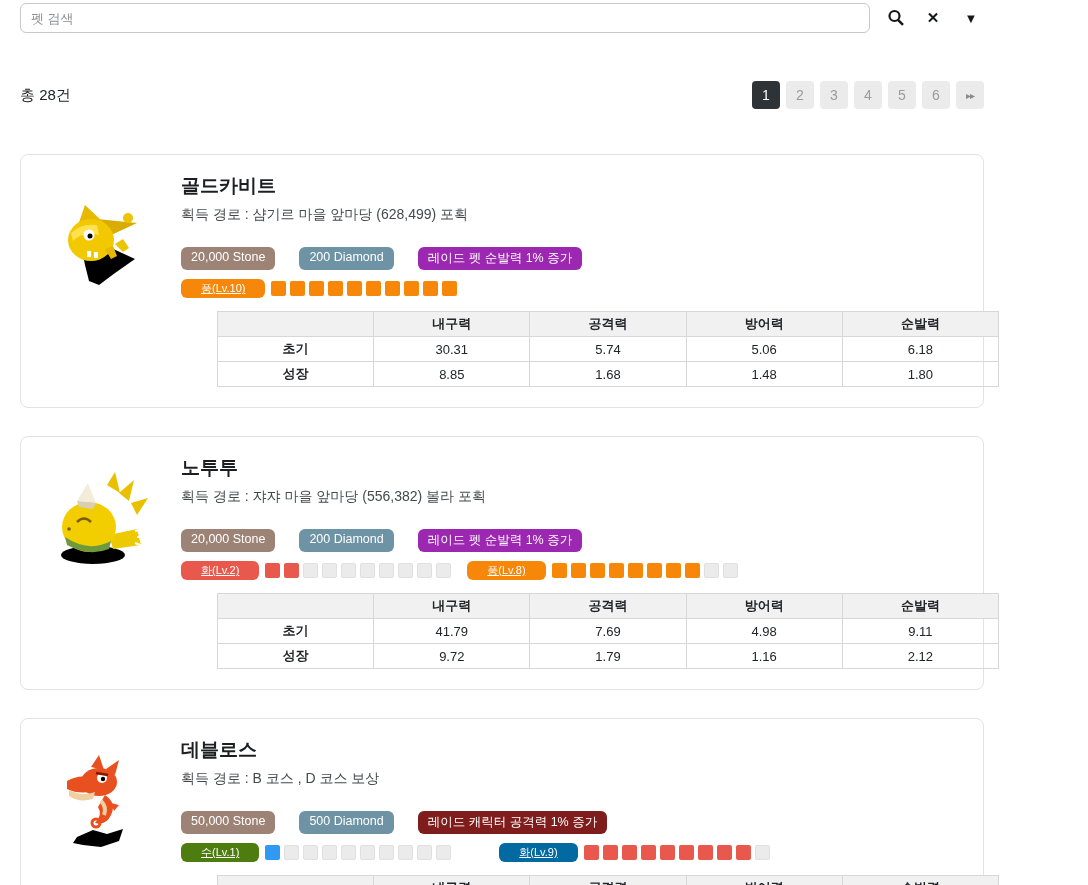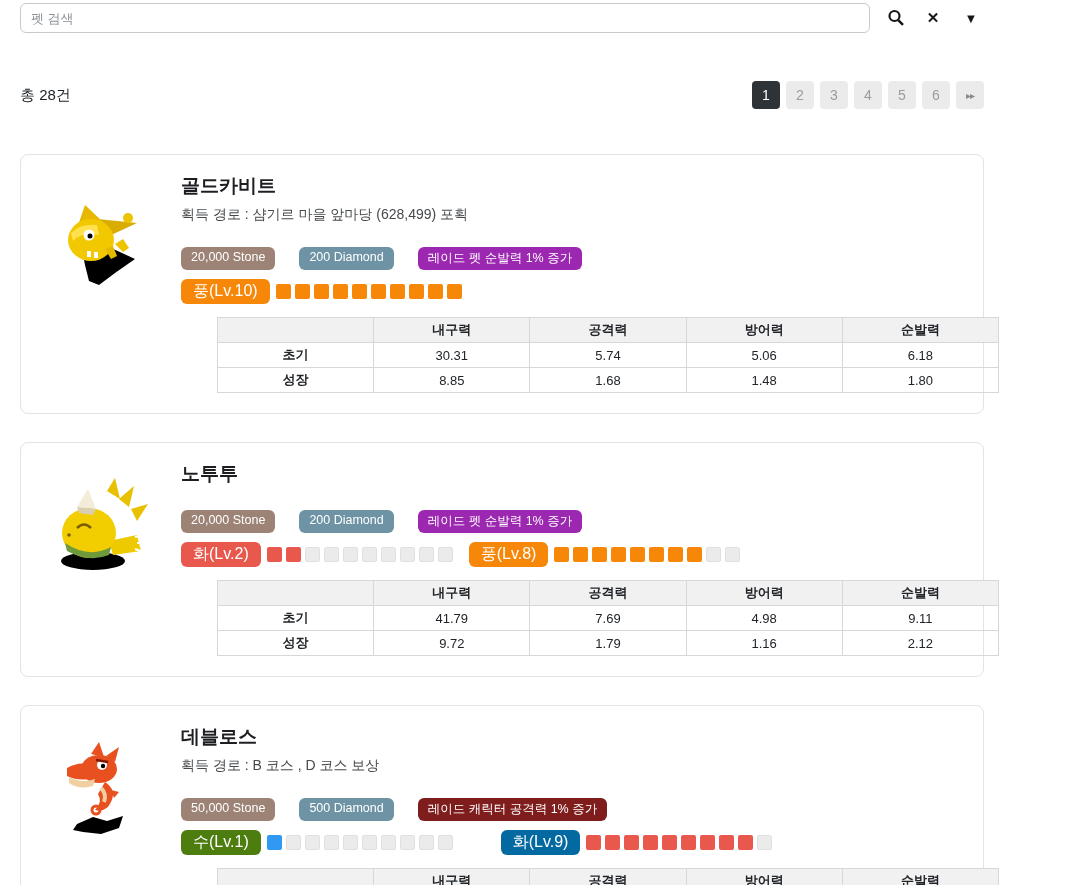--- a/index.html
+++ b/index.html
@@ -32,21 +32,21 @@
   .card.first { margin-top:45px; }
   .pet-figure { width:125px; flex:0 0 125px; display:flex; justify-content:center; align-items:flex-start; padding-top:20px; }
   .pet-figure svg { width:100px; height:100px; }
   .card-body { flex:1; min-width:0; padding-left:20px; }
   .pet-name { font-size:19px; font-weight:700; margin-top:4px; color:#1c1e21; }
   .pet-path { font-size:14px; color:#46494c; margin-top:7px; }
   .badges { display:flex; gap:24px; margin-top:23px; }
   .badge { color:#fff; font-size:12.5px; padding:3px 10px; border-radius:6px; white-space:nowrap; }
   .elements { display:flex; align-items:center; gap:16px; margin-top:9px; }
   .element-group { display:flex; align-items:center; gap:6px; }
-  .element-badge { color:#fff; font-size:16px; padding:2px 12px; border-radius:6px; white-space:nowrap; }
+  .element-badge { color:#fff; font-size:11px; padding:2px 20px; border-radius:6px; white-space:nowrap;text-decoration:underline; }
   .element-squares { display:flex; gap:4px; }
   .sq { width:15px; height:15px; border-radius:2px; background:#ebebeb; border:1px solid #e0e0e0; display:inline-block; }
   .sq.filled { border:none; }
 
   
   table.stats { width:100%; border-collapse:collapse; margin-top:13px; font-size:13px;margin-left:36px; }
   table.stats th, table.stats td { border:1px solid #d7d7d7; text-align:center; padding:3px 4px; height:23px; }
   table.stats thead th { background:#f1f1f1; font-weight:700; color:#212529; }
   table.stats { border:1px solid #c6c6c6; }
   table.stats .col-label { width:20%; }
@@ -167,20 +167,21 @@
         <ellipse cx="40" cy="56" rx="27" ry="25" fill="#f2cd00"></ellipse>
         <path d="M16 66 Q40 82 62 70 L60 78 Q40 86 18 74 Z" fill="#6f9a3c"></path>
         <polygon points="28,30 39,12 47,32" fill="#f3ecd8"></polygon>
         <path d="M28 30 L47 32 L44 38 L30 36 Z" fill="#d9cfb0"></path>
         <path d="M28 51 Q35 44 42 51" stroke="#7a5c00" stroke-width="2.5" fill="none"></path>
         <circle cx="20" cy="58" r="1.8" fill="#7a5c00"></circle>
       </svg>
     </div>
     <div class="card-body">
       <div class="pet-name">노투투</div>
+      <div class="pet-path">획득 경로 : 쟈쟈 마을 앞마당 (556,382) 볼라 포획</div>
       <div class="badges">
         <span class="badge" style="background-color: rgb(157, 131, 118);">20,000 Stone</span>
         <span class="badge" style="background-color: rgb(109, 147, 164);">200 Diamond</span>
         <span class="badge" style="background-color: rgb(156, 39, 176);">레이드 펫 순발력 1% 증가</span>
       </div>
       <div class="elements">
         <div class="element-group">
           <span class="element-badge" style="background-color: rgb(233, 88, 76);">화(Lv.2)</span>
           <span class="element-squares">
               <span class="sq filled" style="background: rgb(233, 88, 76);"></span>

